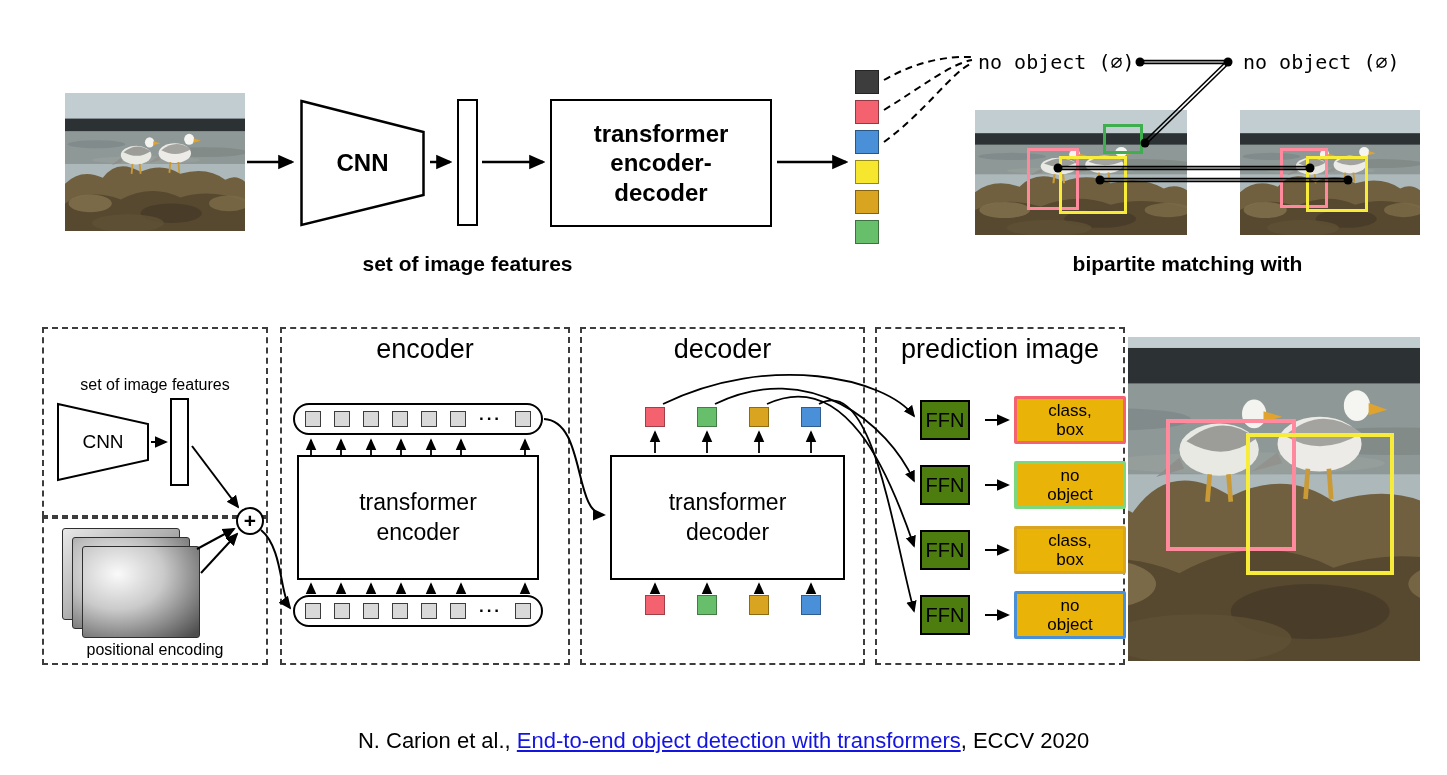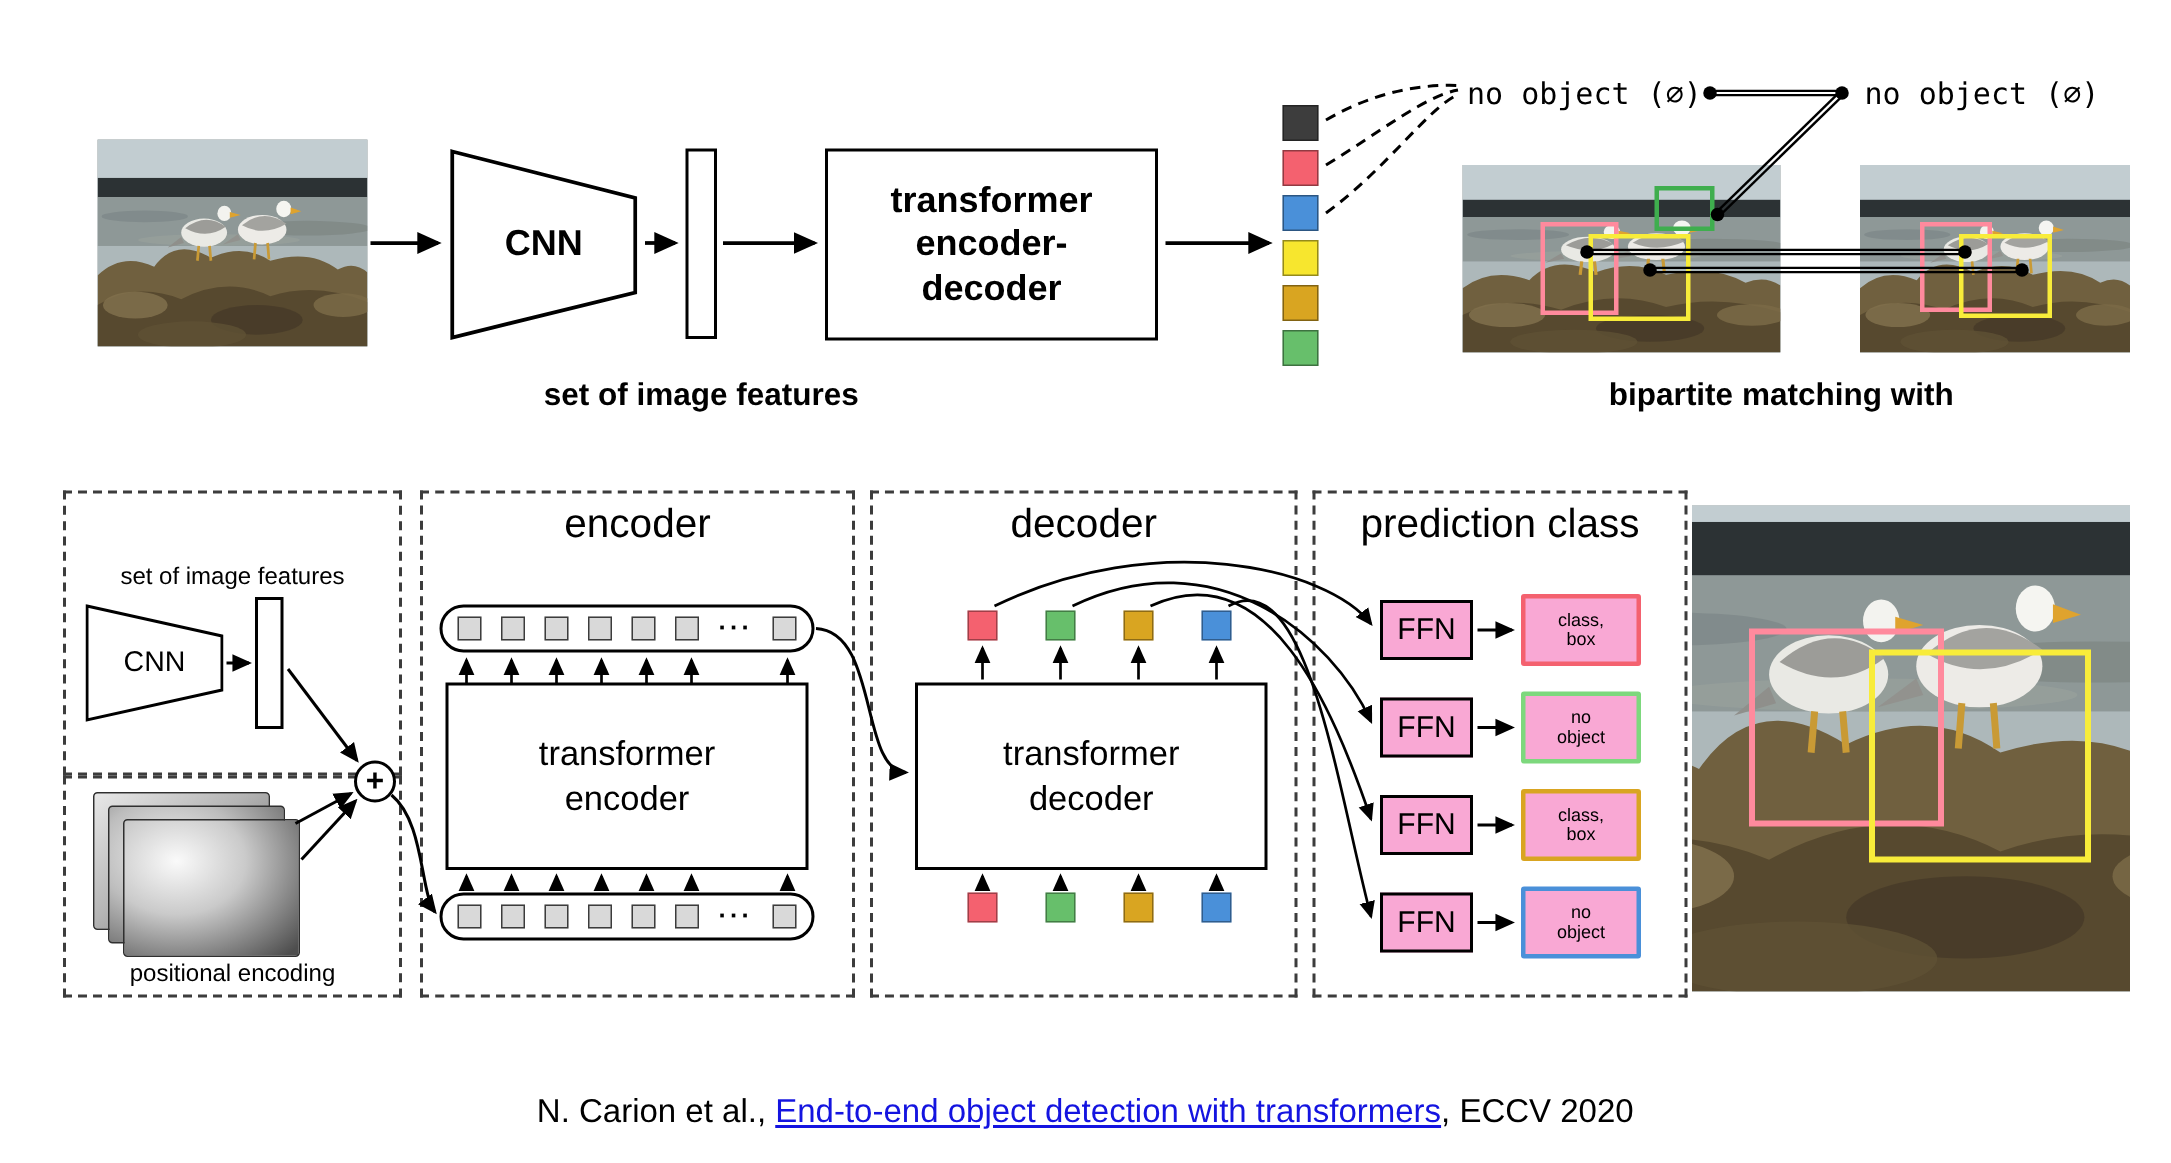--- a/index.html
+++ b/index.html
@@ -19,22 +19,22 @@
   .psq{width:24px;height:24px;border:1px solid rgba(0,0,0,.4)}
   .mono{position:absolute;font-family:"DejaVu Sans Mono",monospace;font-size:20px;z-index:2}
   .caption{position:absolute;font-weight:bold;font-size:21px;text-align:center;z-index:2}
   .dashed{position:absolute;border:2px dashed #3c3c3c;z-index:0}
   .sec-title{position:absolute;font-size:27px;text-align:center;z-index:2}
   .small-label{position:absolute;font-size:16px;text-align:center;z-index:2}
   .token-row{position:absolute;height:32px;border:2px solid #000;border-radius:16px;background:#fff;display:flex;align-items:center;justify-content:space-between;padding:0 10px;z-index:2;width:250px}
   .tok{width:16px;height:16px;background:#d9d9d9;border:1px solid #3c3c3c}
   .tok-dots{font-size:17px;font-weight:bold;letter-spacing:2px}
   .qsq{position:absolute;width:20px;height:20px;border:1px solid rgba(0,0,0,.35);z-index:2}
-  .ffn{position:absolute;width:62px;height:40px;border:2px solid #000;background:#f9a8d4;display:flex;align-items:center;justify-content:center;font-size:20px;z-index:2}
-  .outbox{position:absolute;width:80px;height:48px;border:3px solid #000;background:#f9a8d4;display:flex;align-items:center;justify-content:center;font-size:12px;line-height:1.12;text-align:center;border-radius:2px;z-index:2}
+  .ffn{position:absolute;width:50px;height:40px;border:2px solid #000;background:#4d7c0f;display:flex;align-items:center;justify-content:center;font-size:20px;z-index:2}
+  .outbox{position:absolute;width:112px;height:48px;border:3px solid #000;background:#eab308;display:flex;align-items:center;justify-content:center;font-size:17px;line-height:1.12;text-align:center;border-radius:2px;z-index:2}
   .plus{position:absolute;width:28px;height:28px;border:2px solid #000;border-radius:50%;background:#fff;display:flex;align-items:center;justify-content:center;font-size:21px;font-weight:bold;z-index:4}
   .pcard{position:absolute;width:118px;height:92px;border:1px solid #2f2f2f;border-radius:3px;z-index:2}
   .citation{position:absolute;left:0;right:0;top:728px;text-align:center;font-size:22px;z-index:2}
   .citation a{text-decoration:underline}
   .bold24{font-weight:bold;font-size:24px;line-height:1.22}
   .reg23{font-size:23px;line-height:1.3}
 </style>
 </head>
 <body>
 
@@ -185,21 +185,21 @@
   <div class="outline reg23 pre" style="left:610px;top:455px;width:235px;height:125px;border-width:2.5px">transformer
 decoder</div>
 
   <div class="qsq" style="left: 645px; top: 595px; background-color: rgb(244, 97, 111);"></div>
   <div class="qsq" style="left: 697px; top: 595px; background-color: rgb(103, 191, 107);"></div>
   <div class="qsq" style="left: 749px; top: 595px; background-color: rgb(217, 165, 33);"></div>
   <div class="qsq" style="left: 801px; top: 595px; background-color: rgb(74, 144, 217);"></div>
 
 
   <div class="dashed" style="left:875px;top:327px;width:250px;height:338px"></div>
-  <div class="sec-title" style="left:875px;top:334px;width:250px">prediction class</div>
+  <div class="sec-title" style="left:875px;top:334px;width:250px">prediction image</div>
 
   <div class="ffn" style="left:920px;top:400px">FFN</div>
   <div class="ffn" style="left:920px;top:465px">FFN</div>
   <div class="ffn" style="left:920px;top:530px">FFN</div>
   <div class="ffn" style="left:920px;top:595px">FFN</div>
 
   <div class="outbox pre" style="left: 1014px; top: 396px; border-color: rgb(244, 97, 111);">class,
 box</div>
   <div class="outbox pre" style="left: 1014px; top: 461px; border-color: rgb(125, 216, 125);">no
 object</div>

